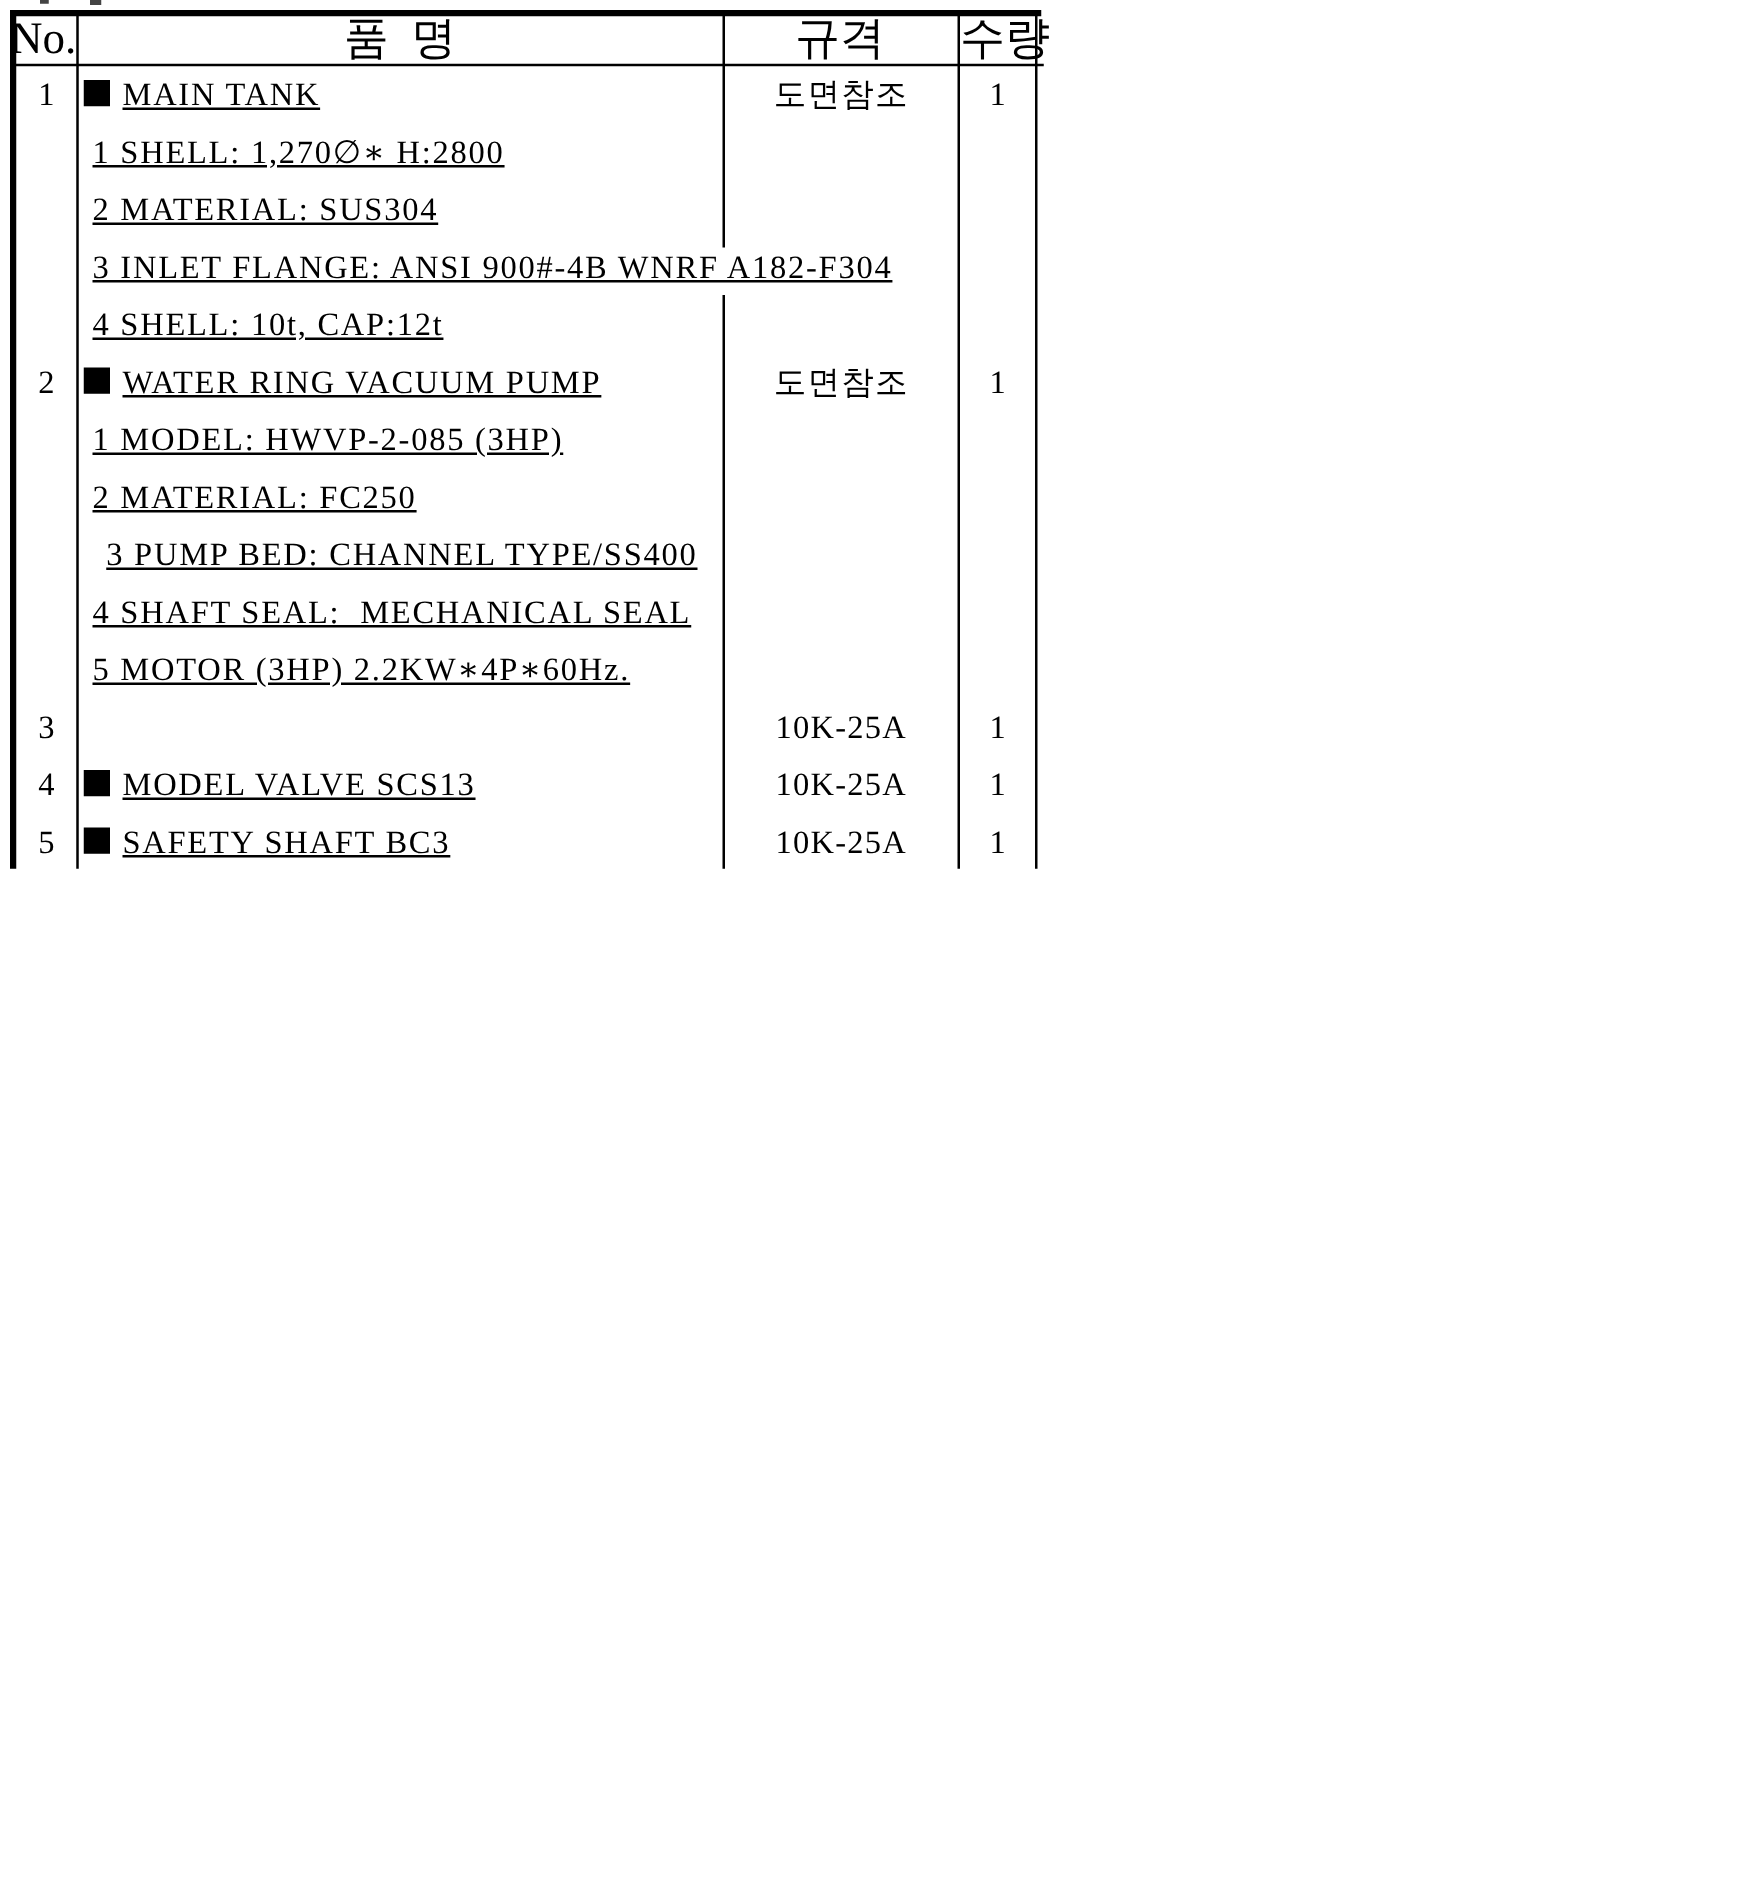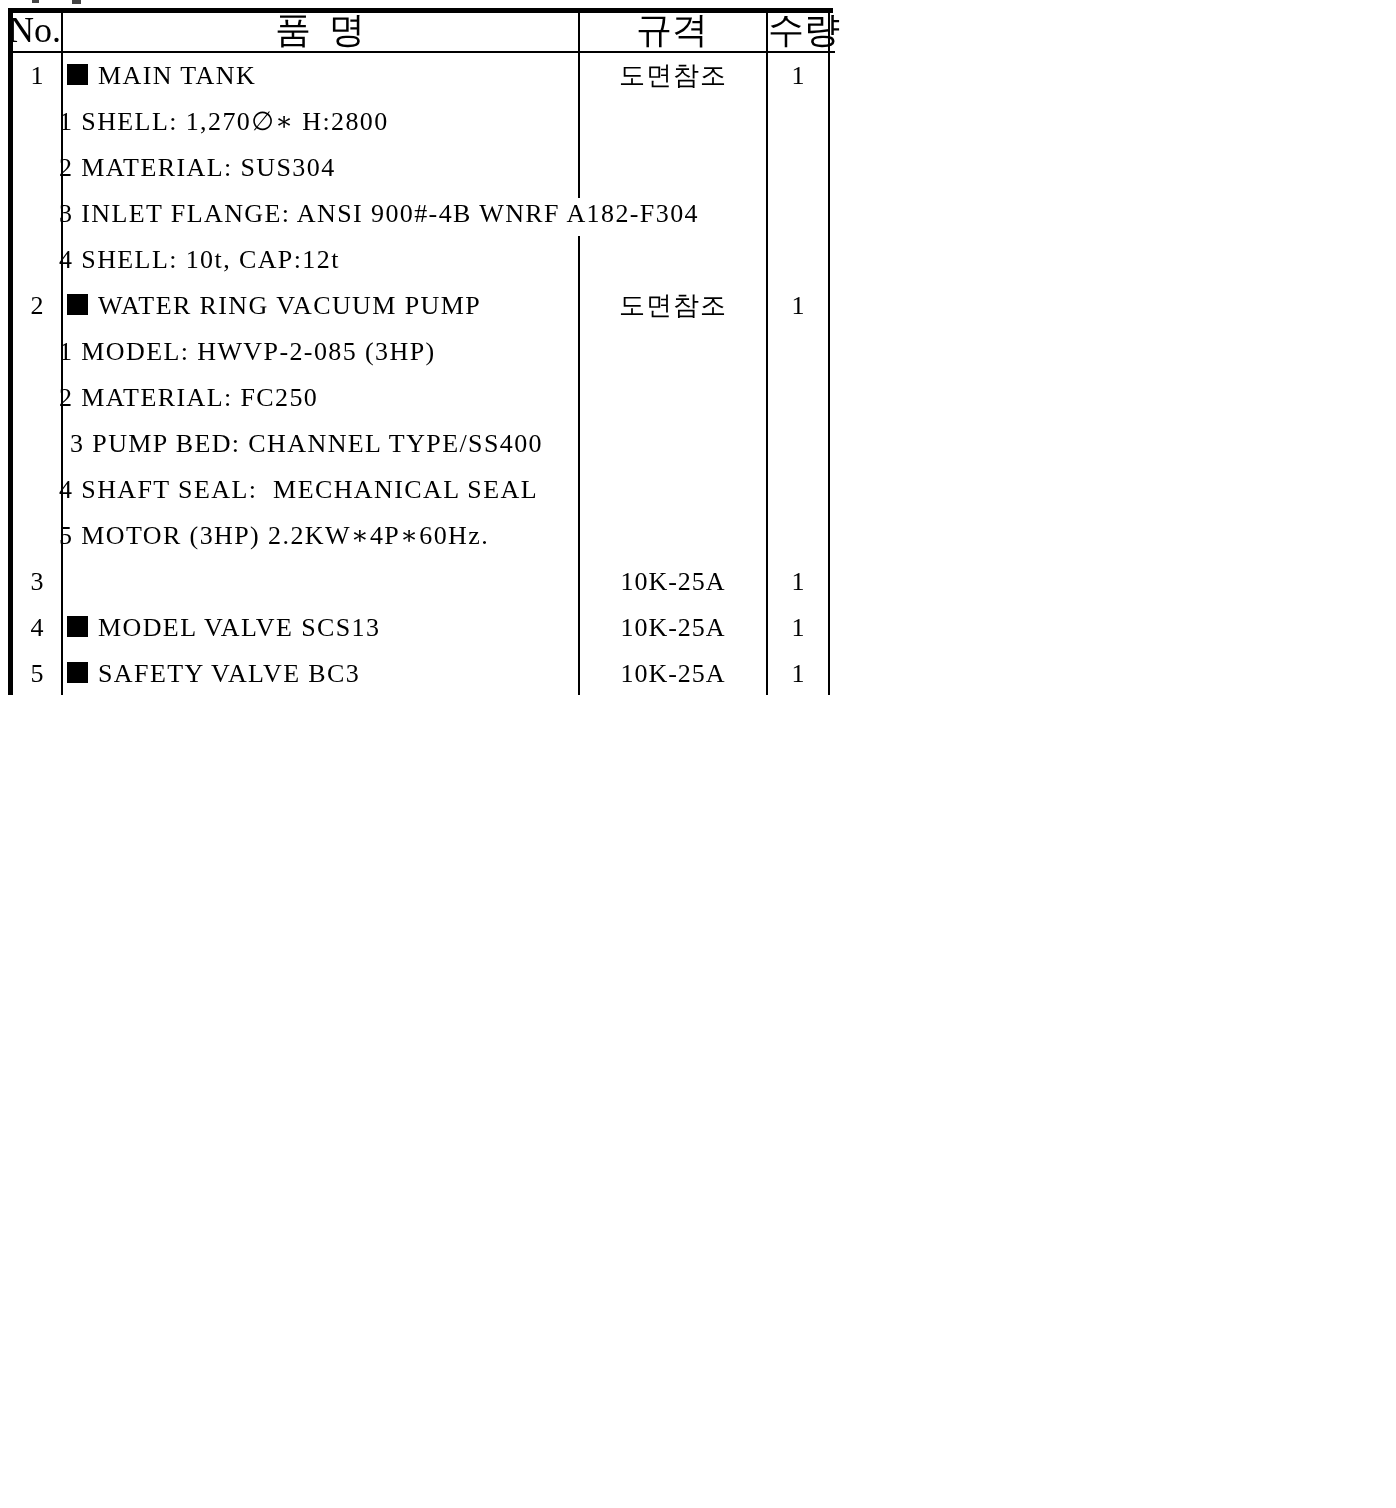--- a/index.html
+++ b/index.html
@@ -52,22 +52,22 @@
     height: 46px;
     line-height: 46px;
     font-size: 26px;
     white-space: pre;
     letter-spacing: 1.4px;
   }
   .cell-no {
     position: absolute; left: 13px; width: 48px;
     text-align: center; letter-spacing: 0;
   }
-  .cell-name      { position: absolute; left: 67px; }
-  .cell-name.sub  { left: 59px; }
+  .cell-name      { position: absolute; left: 67px; text-decoration: underline; }
+  .cell-name.sub  { left: 74px; }
   .bullet {
     display: inline-block;
     width: 21px; height: 21px;
     background: #000000;
     margin-right: 10px;
     vertical-align: -1px;
   }
   .cell-spec {
     position: absolute; left: 578px; width: 190px;
     text-align: center; letter-spacing: 1px;
@@ -106,16 +106,16 @@
       <div class="row" style="top: 191px;"><div class="cell-name sub"><span>3 INLET FLANGE: ANSI 900#-4B WNRF A182-F304</span></div></div>
       <div class="row" style="top: 237px;"><div class="cell-name sub"><span>4 SHELL: 10t, CAP:12t</span></div></div>
       <div class="row" style="top: 283px;"><div class="cell-no">2</div><div class="cell-name"><span class="bullet"></span><span>WATER RING VACUUM PUMP</span></div><div class="cell-spec">도면참조</div><div class="cell-qty">1</div></div>
       <div class="row" style="top: 329px;"><div class="cell-name sub"><span>1 MODEL: HWVP-2-085 (3HP)</span></div></div>
       <div class="row" style="top: 375px;"><div class="cell-name sub"><span>2 MATERIAL: FC250</span></div></div>
       <div class="row" style="top: 421px; margin-left: 11px;"><div class="cell-name sub"><span>3 PUMP BED: CHANNEL TYPE/SS400</span></div></div>
       <div class="row" style="top: 467px; padding-left: 11px;"><div class="cell-name sub"><span>4 SHAFT SEAL:  MECHANICAL SEAL</span></div></div>
       <div class="row" style="top: 513px;"><div class="cell-name sub"><span>5 MOTOR (3HP) 2.2KW∗4P∗60Hz.</span></div></div>
       <div class="row" style="top: 559px;"><div class="cell-no">3</div><div class="cell-spec">10K-25A</div><div class="cell-qty">1</div></div>
       <div class="row" style="top: 605px;"><div class="cell-no">4</div><div class="cell-name"><span class="bullet"></span><span>MODEL VALVE SCS13</span></div><div class="cell-spec">10K-25A</div><div class="cell-qty">1</div></div>
-      <div class="row" style="top: 651px;"><div class="cell-no">5</div><div class="cell-name"><span class="bullet"></span><span>SAFETY VALVE BC3</span></div><div class="cell-spec">10K-25A</div><div class="cell-qty">1</div></div>
+      <div class="row" style="top: 651px;"><div class="cell-no">5</div><div class="cell-name"><span class="bullet"></span><span>SAFETY SHAFT BC3</span></div><div class="cell-spec">10K-25A</div><div class="cell-qty">1</div></div>
     </div>
 
 </div>
 
 </body></html>

